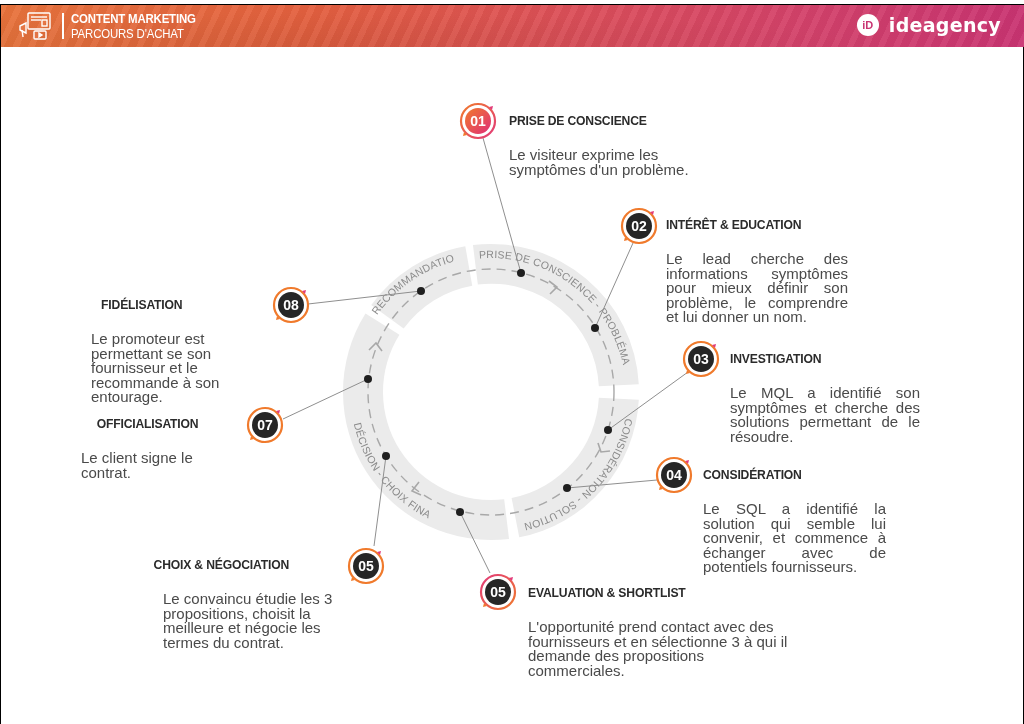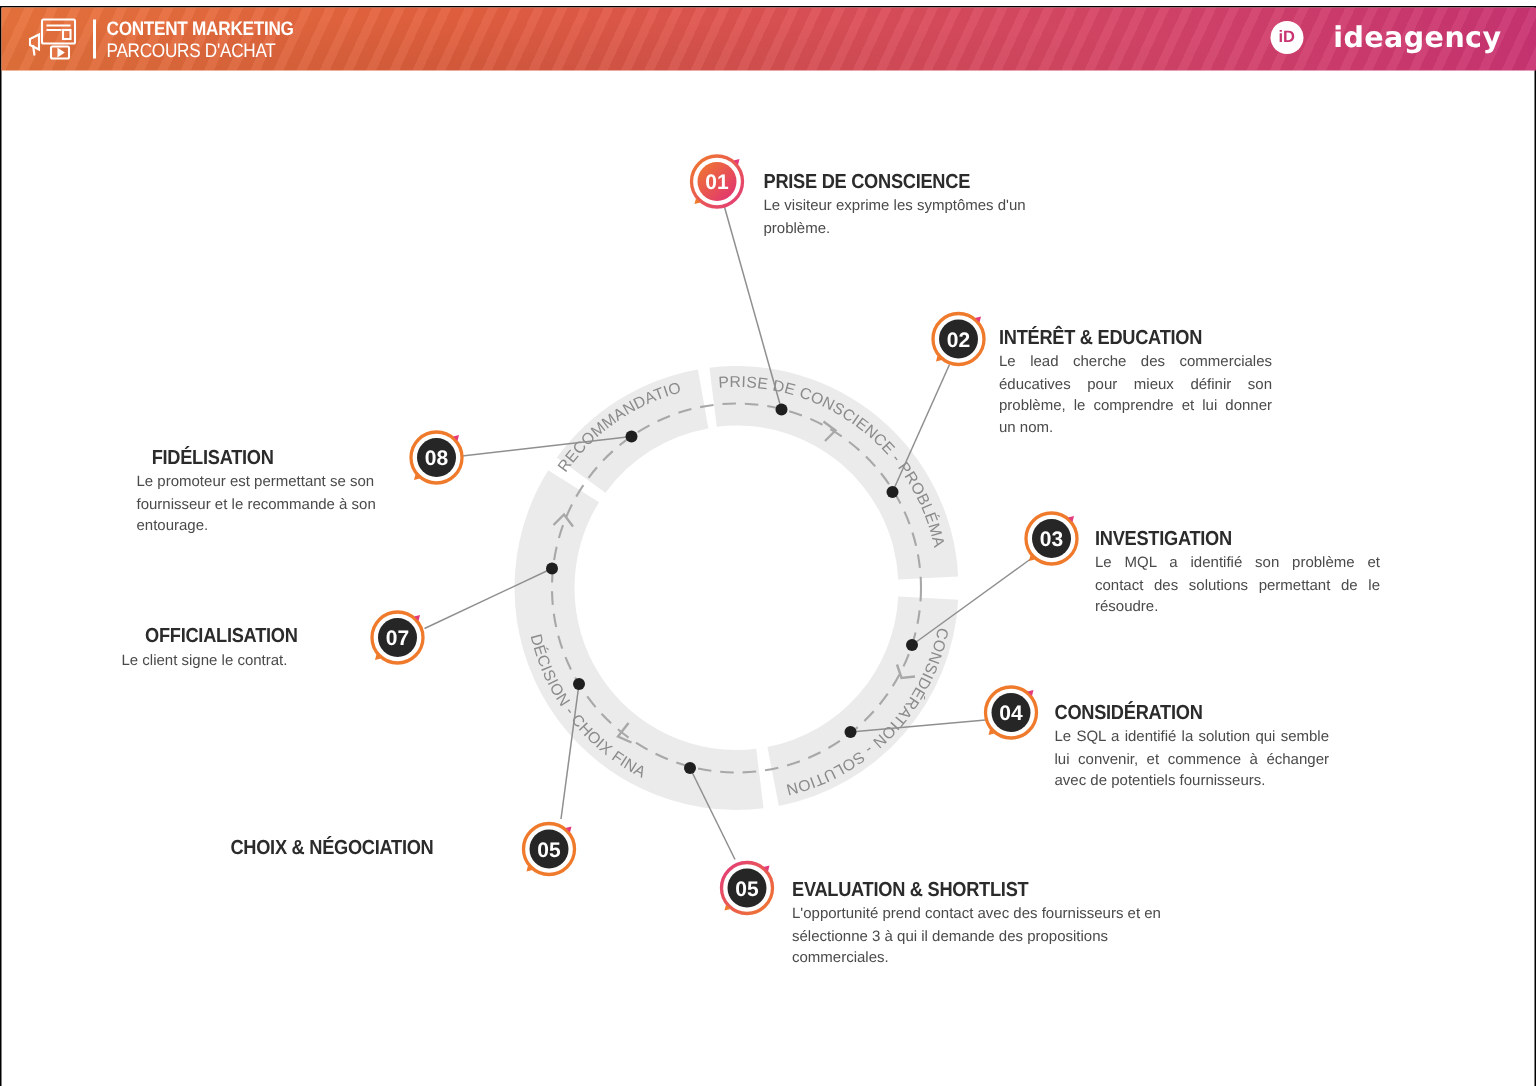--- a/index.html
+++ b/index.html
@@ -15,29 +15,29 @@
   .header .texture {
     position: absolute; inset: 0;
     background:
       repeating-linear-gradient(115deg, rgba(255,255,255,0.05) 0 6px, rgba(0,0,0,0.03) 6px 14px),
       radial-gradient(ellipse at 30% 100%, rgba(0,0,0,0.06), transparent 60%);
   }
   .header-icon { position: absolute; left: 16px; top: 6px; width: 36px; height: 30px; }
   .header-sep { position: absolute; left: 61px; top: 8px; width: 2px; height: 26px; background: #fff; }
   .header-title { position: absolute; left: 70px; top: 6px; color: #fff; font-weight: bold; font-size: 13px; line-height: 15px; letter-spacing: -0.2px; font-family: "Liberation Sans", sans-serif; transform: scaleX(0.88); transform-origin: left; }
   .header-sub { position: absolute; left: 70px; top: 21px; color: #fff; font-size: 13px; line-height: 15px; letter-spacing: -0.2px; transform: scaleX(0.88); transform-origin: left; }
-  .logo { position: absolute; right: 24px; top: 9px; display: flex; align-items: center; gap: 20px; }
+  .logo { position: absolute; right: 24px; top: 9px; display: flex; align-items: center; gap: 10px; }
   .logo-badge { width: 22px; height: 22px; border-radius: 50%; background: #fff; color: #c93472; font-weight: bold; font-size: 11px; display: flex; align-items: center; justify-content: center; }
   .logo-text { color: #fff; font-size: 19px; letter-spacing: 0.3px; font-family: "DejaVu Sans", sans-serif; font-weight: bold; }
 
   svg.diagram { position: absolute; left: 0; top: 0; }
 
   .step { position: absolute; }
   .step .title { font-family: "Liberation Sans", sans-serif; font-weight: bold; font-size: 13.5px; color: #2b2b2b; letter-spacing: -0.2px; transform: scaleX(0.9); white-space: nowrap; }
-  .step .desc { font-size: 10px; line-height: 14.5px; color: #4a4a4a; margin-top: 3px; }
+  .step .desc { font-size: 15px; line-height: 14.5px; color: #4a4a4a; margin-top: 20px; }
   .step.left { text-align: left; }
   .step.left .title { transform-origin: right; }
   .step.right .title { transform-origin: left; }
   .step .desc.justify { text-align: justify; text-align-last: left; }
 
   .badge { position: absolute; width: 38px; height: 38px; }
   .badge .num { position: absolute; left: 0; top: 0; width: 38px; height: 38px; display: flex; align-items: center; justify-content: center; color: #fff; font-weight: bold; font-size: 14px; font-family: "Liberation Sans", sans-serif; }
 </style>
 </head>
 <body>
@@ -221,40 +221,41 @@
       <div class="num">08</div>
     </div>
 
   <div class="step right" style="left:508px;top:108px;width:200px">
     <div class="title">PRISE DE CONSCIENCE</div>
     <div class="desc" style="width:190px">Le visiteur exprime les symptômes d'un problème.</div>
   </div>
 
   <div class="step right" style="left:665px;top:212px;width:182px">
     <div class="title">INTÉRÊT &amp; EDUCATION</div>
-    <div class="desc justify">Le lead cherche des commerciales éducatives pour mieux définir son problème, le comprendre et lui donner un nom.</div>
+    <div class="desc justify">Le lead cherche des informations symptômes pour mieux définir son problème, le comprendre et lui donner un nom.</div>
   </div>
 
   <div class="step right" style="left:729px;top:346px;width:190px">
     <div class="title">INVESTIGATION</div>
-    <div class="desc justify">Le MQL a identifié son problème et contact des solutions permettant de le résoudre.</div>
+    <div class="desc justify">Le MQL a identifié son symptômes et cherche des solutions permettant de le résoudre.</div>
   </div>
 
   <div class="step right" style="left:702px;top:462px;width:183px">
     <div class="title">CONSIDÉRATION</div>
     <div class="desc justify">Le SQL a identifié la solution qui semble lui convenir, et commence à échanger avec de potentiels fournisseurs.</div>
   </div>
 
   <div class="step right" style="left:527px;top:580px;width:270px">
     <div class="title">EVALUATION &amp; SHORTLIST</div>
     <div class="desc" style="width:270px">L'opportunité prend contact avec des fournisseurs et en sélectionne 3 à qui il demande des propositions commerciales.</div>
   </div>
 
   <div class="step left" style="left:132px;top:552px;width:206px">
     <div class="title">CHOIX &amp; NÉGOCIATION</div>
+    <div class="desc" style="padding-left:30px">Le convaincu étudie les 3 propositions, choisit la meilleure et négocie les termes du contrat.</div>
   </div>
 
   <div class="step left" style="left:80px;top:411px;width:157px">
     <div class="title">OFFICIALISATION</div>
     <div class="desc">Le client signe le contrat.</div>
   </div>
 
   <div class="step left" style="left:82px;top:292px;width:181px">
     <div class="title">FIDÉLISATION</div>
     <div class="desc" style="padding-left:8px">Le promoteur est permettant se son fournisseur et le recommande à son entourage.</div>

